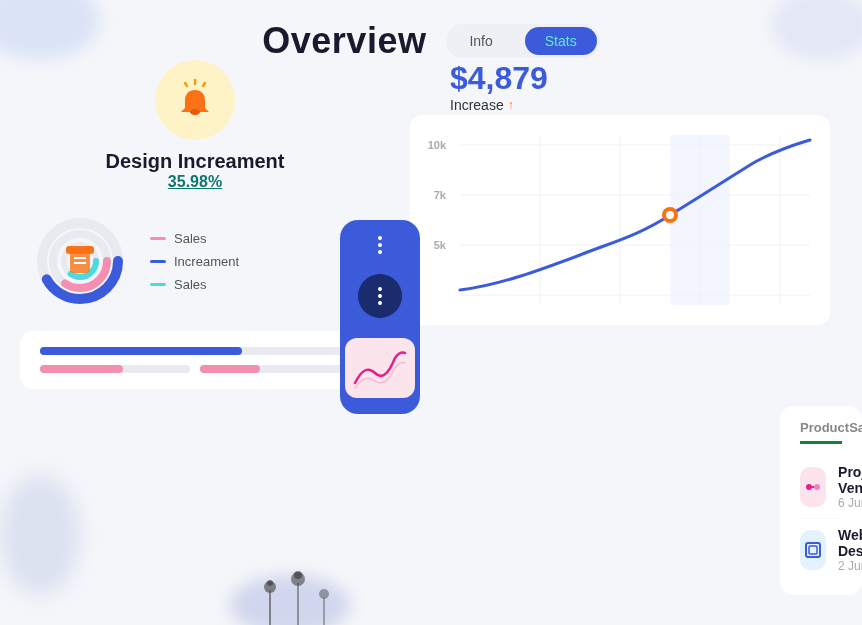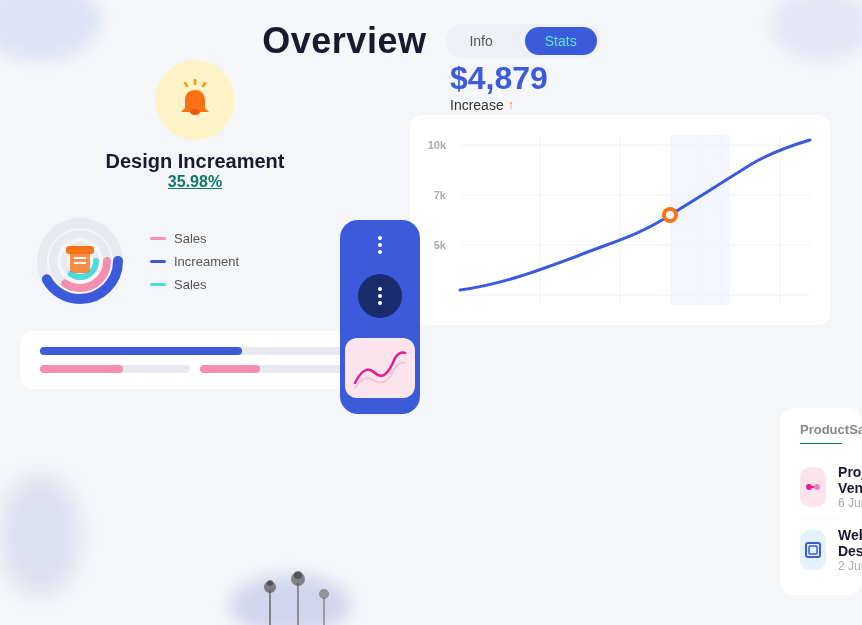--- a/index.html
+++ b/index.html
@@ -234,21 +234,21 @@
       padding: 14px 20px;
     }
     .table-header {
       display: flex;
       justify-content: space-between;
       font-size: 13px;
       font-weight: 600;
       color: #888;
       margin-bottom: 12px;
       padding-bottom: 6px;
-      border-bottom: 1px solid #15803d;
+      border-bottom: 3px solid #15803d;
     }
     .table-row {
       display: flex;
       align-items: center;
       justify-content: space-between;
       padding: 8px 0;
       border-bottom: 1px solid #f8f8fc;
     }
     .table-row:last-child { border-bottom: none; }
     .table-row-left {

